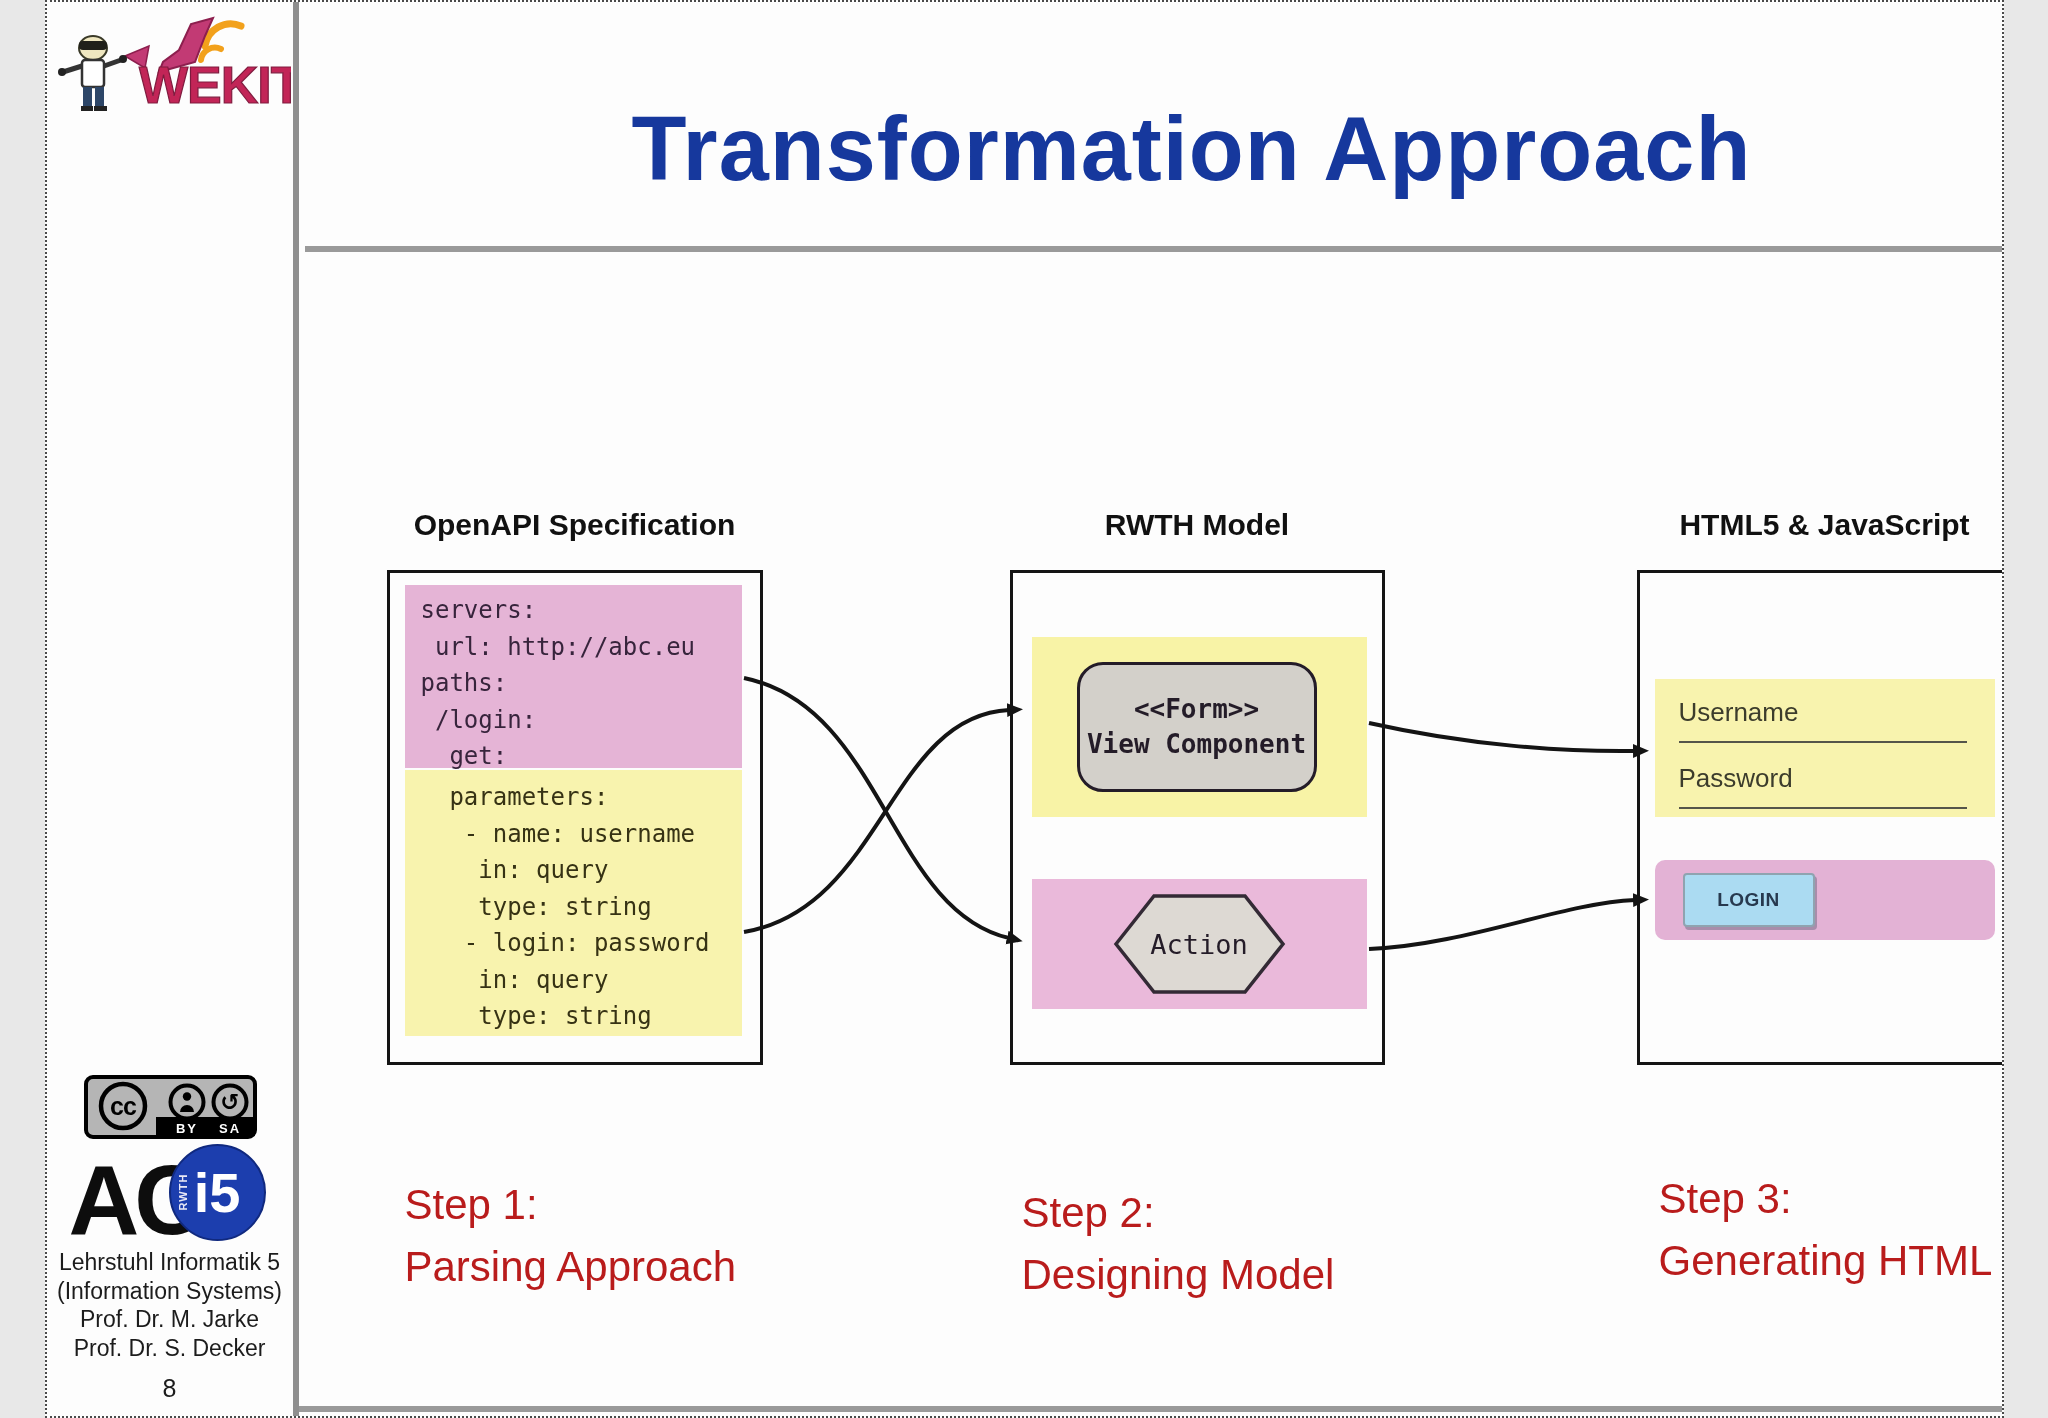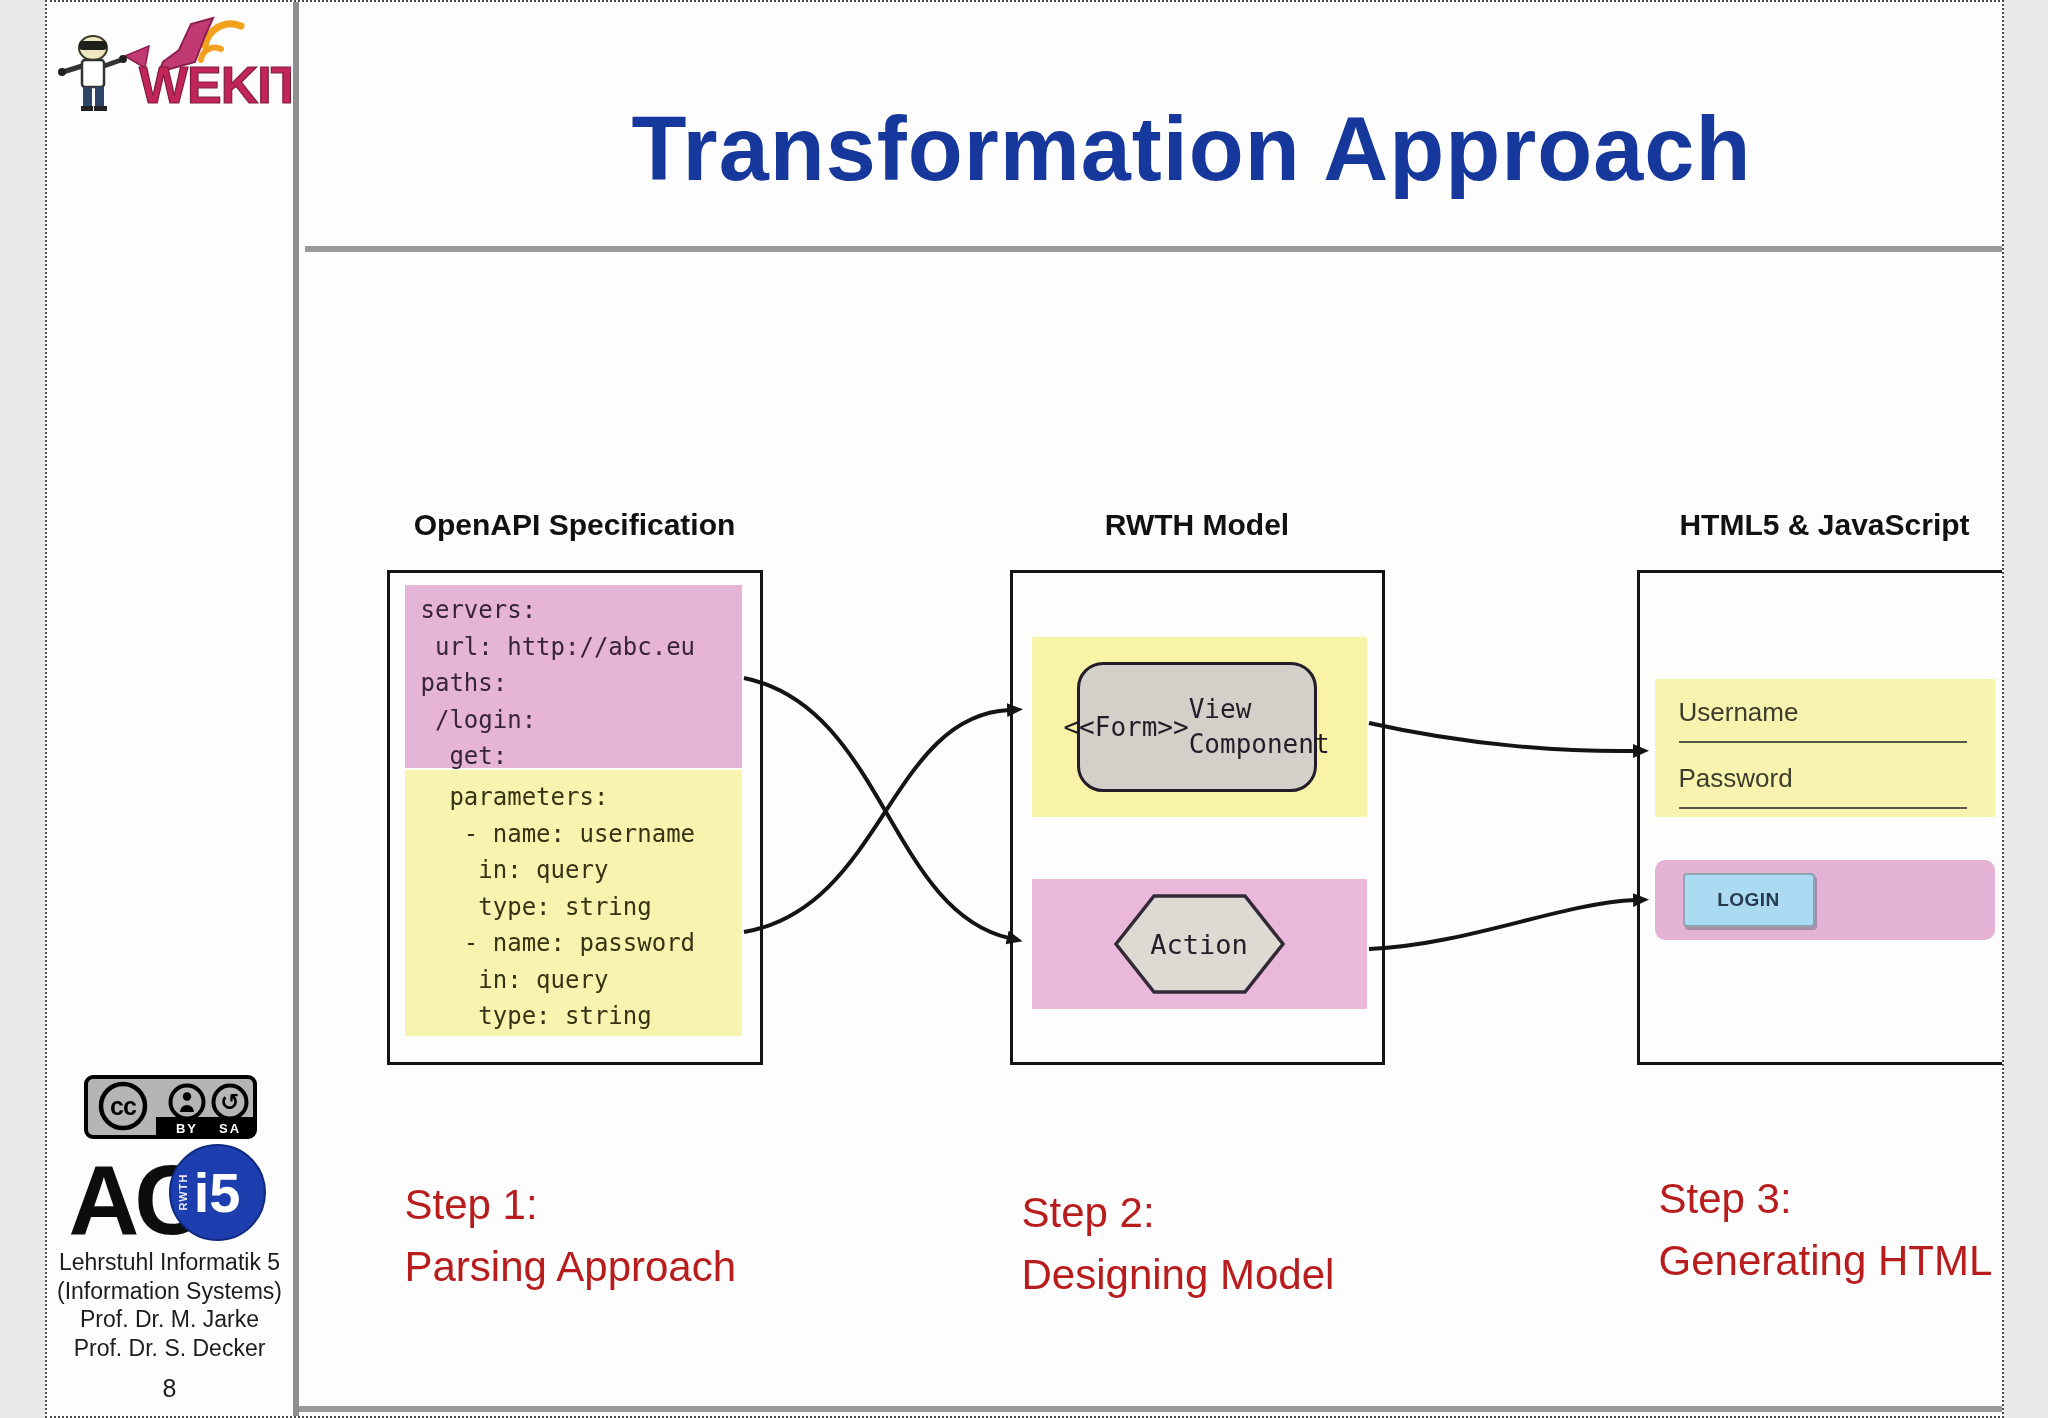--- a/index.html
+++ b/index.html
@@ -33,22 +33,22 @@
   .code-block{position:absolute;font-family:"DejaVu Sans Mono",monospace;font-size:24px;line-height:36.5px;}
   .code-line{white-space:pre;}
   .block-servers{left:15px;top:12px;width:337px;height:183px;background:#e5b4d6;color:#37243c;padding:7px 0 0 16px;box-sizing:border-box;}
   .block-params{left:15px;top:197px;width:337px;height:266px;background:#f8f3ae;color:#363214;padding:9px 0 0 16px;box-sizing:border-box;}
 
   
   .ifml-form-band{position:absolute;left:19px;top:64px;width:335px;height:180px;background:#f8f3a6;}
   .form-box{
     position:absolute;left:45px;top:25px;width:240px;height:130px;background:#d3d0ca;
     border:3px solid #241c28;border-radius:26px;box-sizing:border-box;
-    display:flex;flex-direction:row;align-items:center;justify-content:center;
-    font-family:"DejaVu Sans Mono",monospace;font-size:26px;line-height:35px;color:#241c28;
+    display:flex;flex-direction:column;align-items:center;justify-content:center;
+    font-family:"DejaVu Sans Mono",monospace;font-size:26px;line-height:35px;color:#241c28;font-weight:bold;
   }
   .ifml-action-band{position:absolute;left:19px;top:306px;width:335px;height:130px;background:#eab9da;}
   .hex-svg{position:absolute;left:0;top:0;width:335px;height:130px;}
   .hex-label{
     position:absolute;left:0;top:0;width:335px;height:130px;display:flex;align-items:center;justify-content:center;
     font-family:"DejaVu Sans Mono",monospace;font-size:27px;color:#241c28;
   }
 
   
   .html-form-band{position:absolute;left:15px;top:106px;width:340px;height:138px;background:#f8f3ae;}
@@ -181,21 +181,21 @@
       <div class="code-line"> url: http://abc.eu</div>
       <div class="code-line">paths:</div>
       <div class="code-line"> /login:</div>
       <div class="code-line">  get:</div>
     </div>
     <div class="code-block block-params">
       <div class="code-line">  parameters:</div>
       <div class="code-line">   - name: username</div>
       <div class="code-line">    in: query</div>
       <div class="code-line">    type: string</div>
-      <div class="code-line">   - name: password</div>
+      <div class="code-line">   - login: password</div>
       <div class="code-line">    in: query</div>
       <div class="code-line">    type: string</div>
     </div>
   </div>
 
   <div class="panel panel-ifml">
     <div class="ifml-form-band">
       <div class="form-box">
         <div>&lt;&lt;Form&gt;&gt;</div>
         <div>View Component</div>

